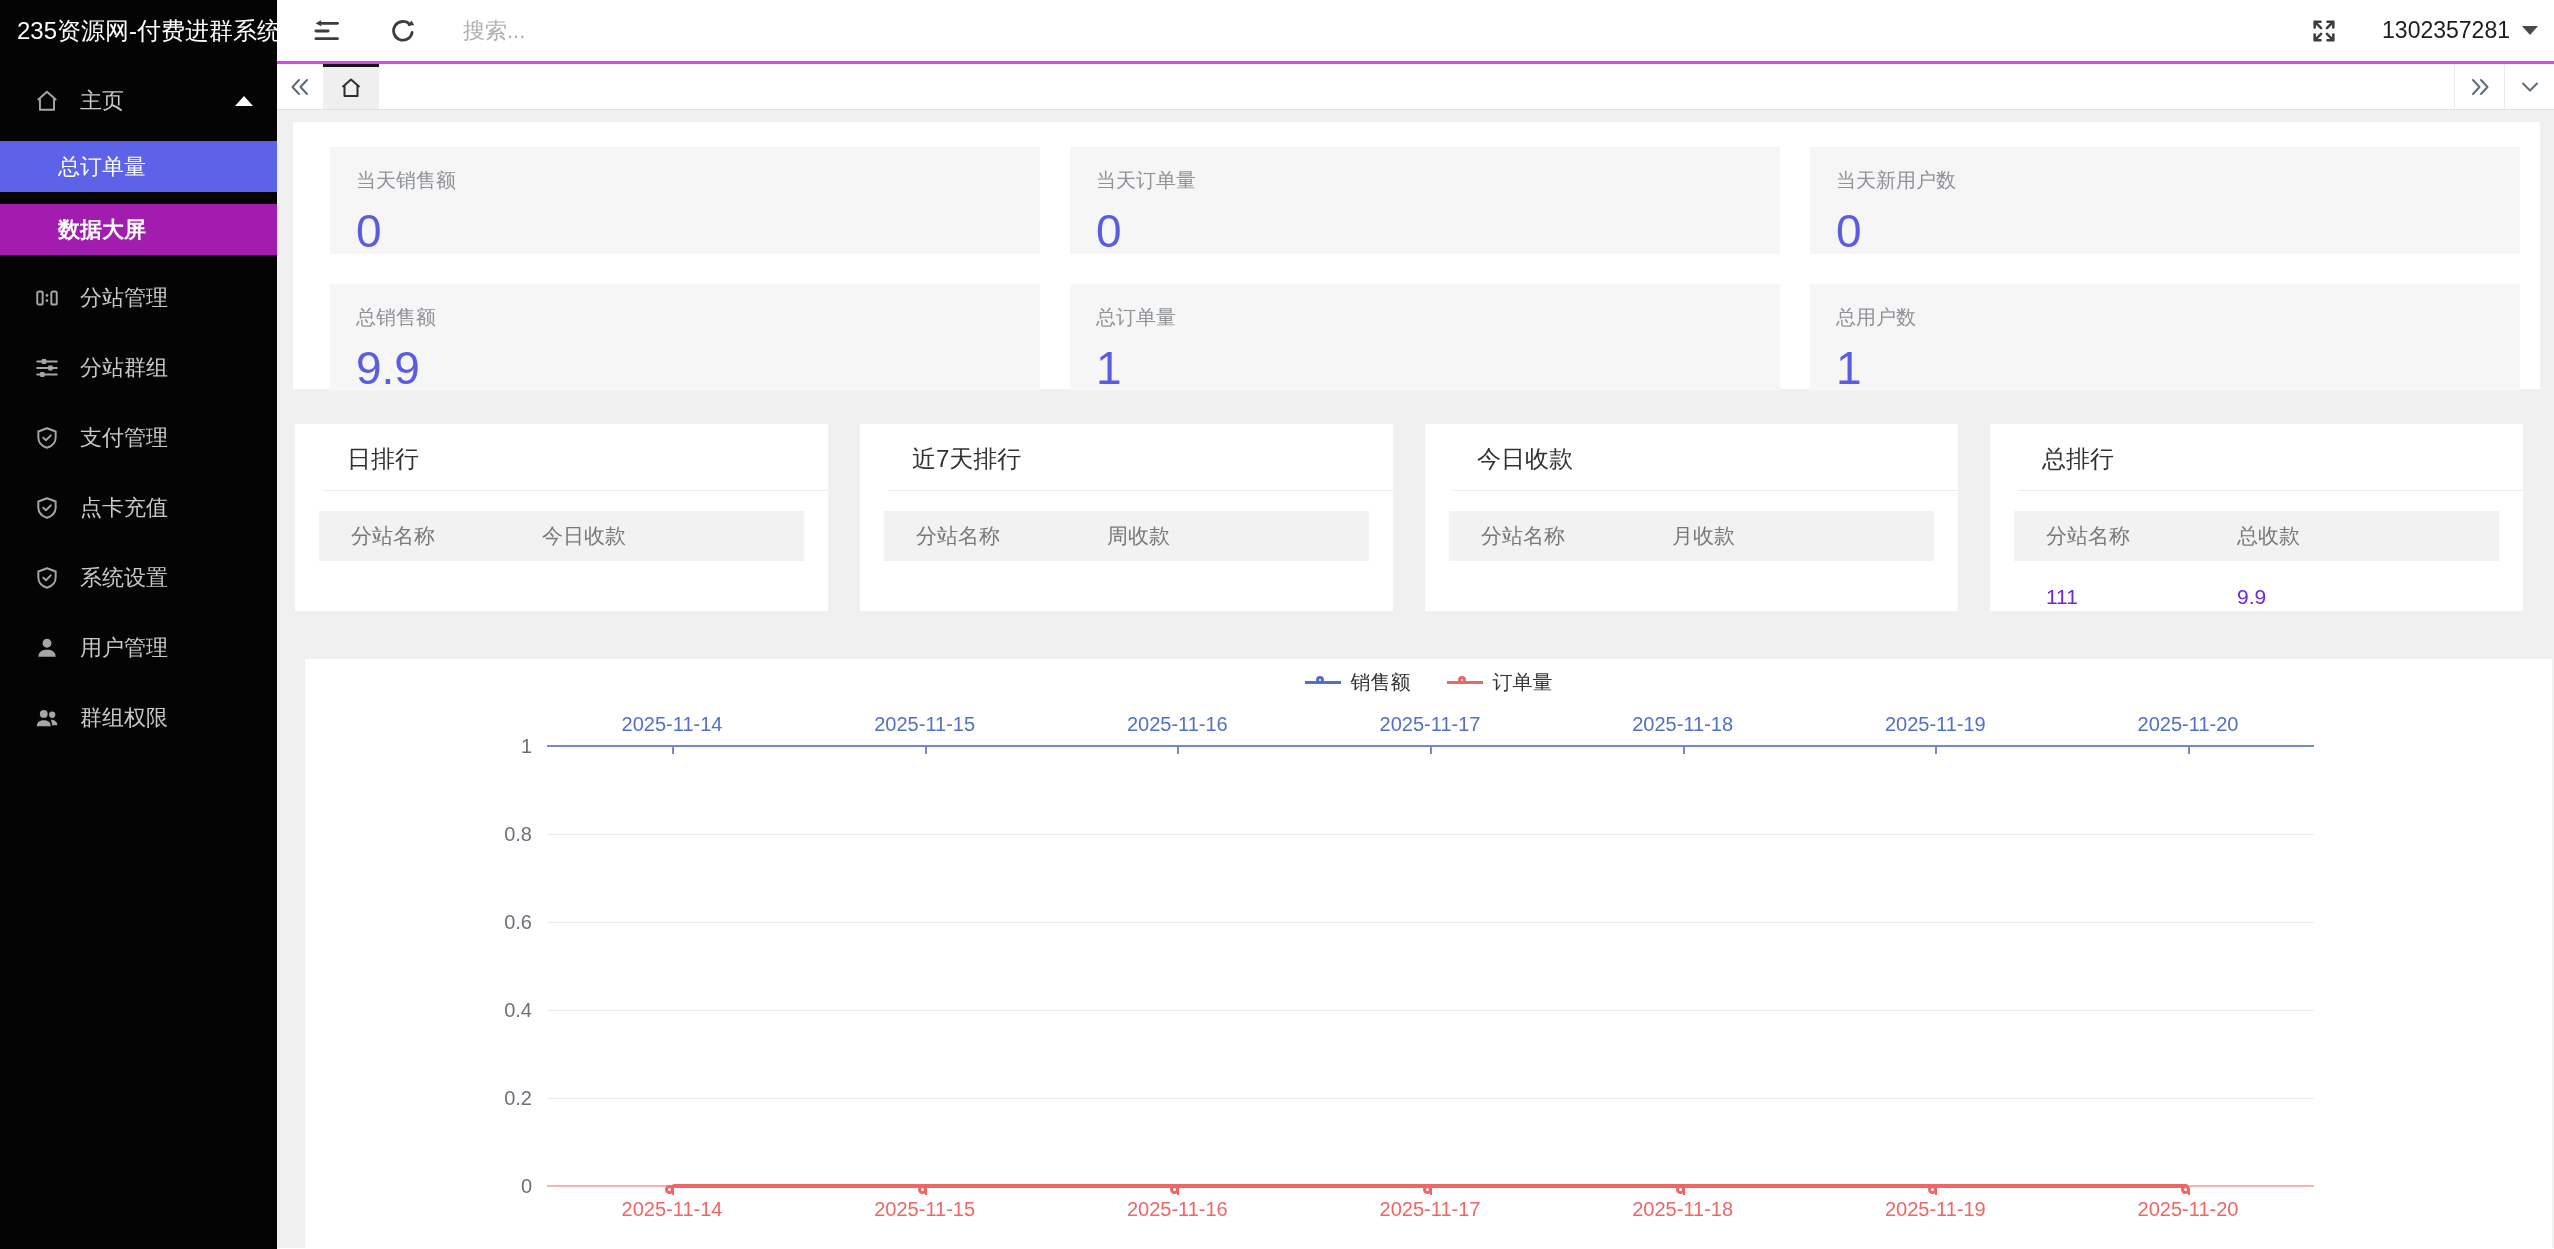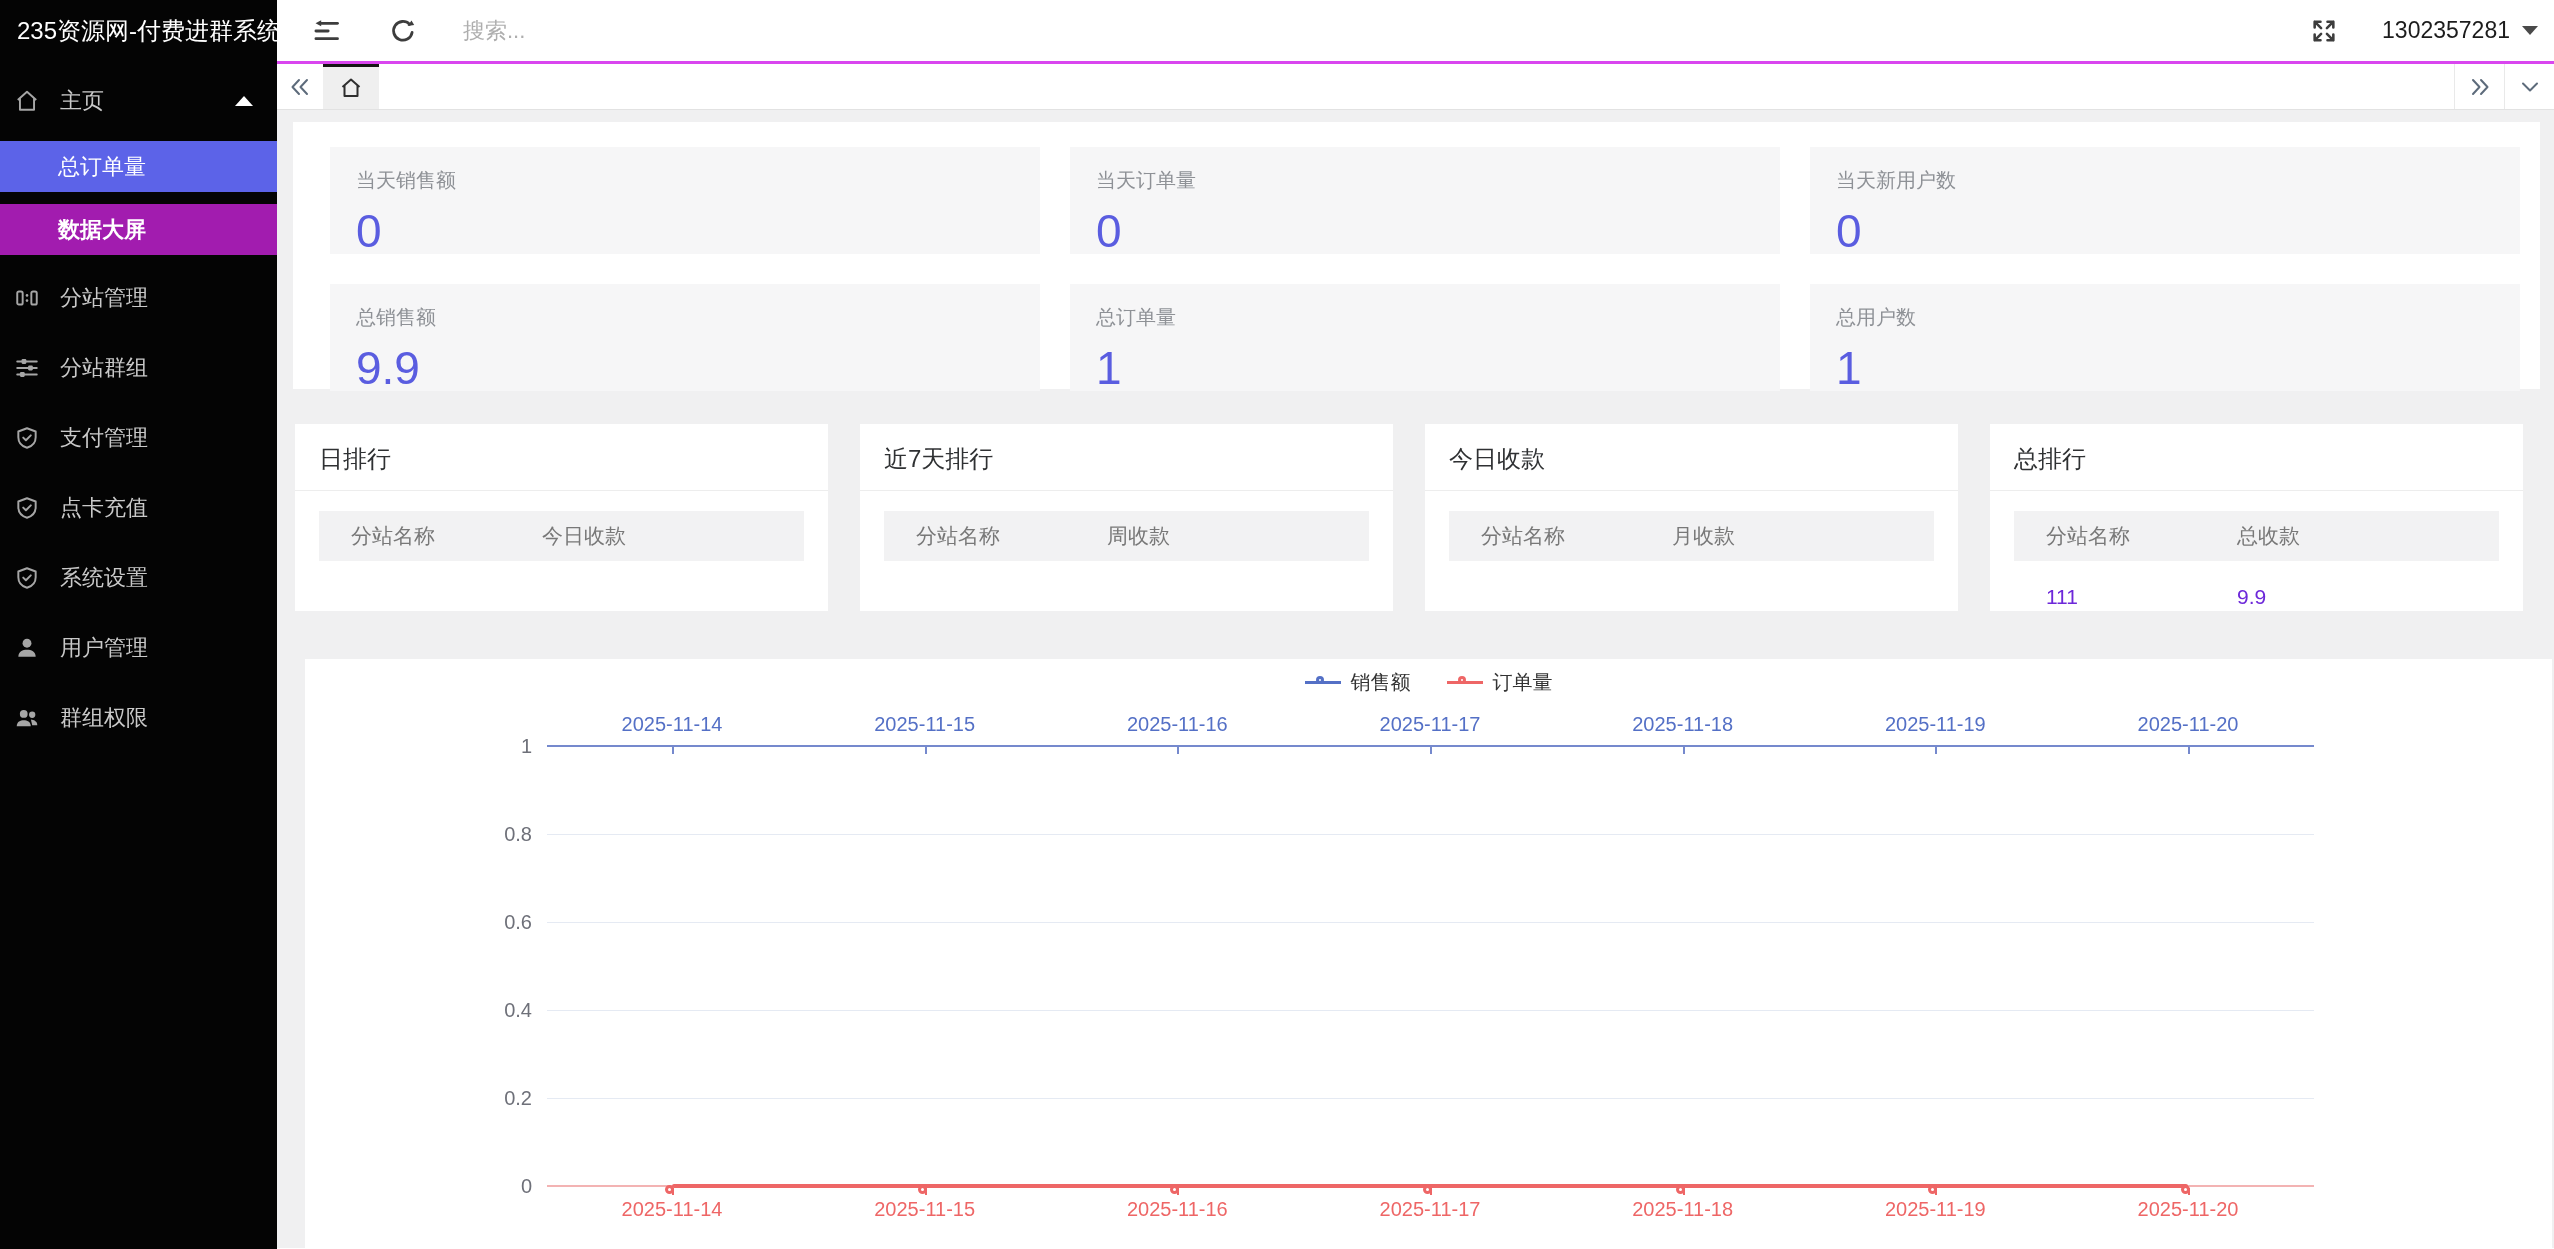--- a/index.html
+++ b/index.html
@@ -7,21 +7,21 @@
   body {
     width:2554px; height:1249px; overflow:hidden;
     font-family:"Liberation Sans", sans-serif;
     background:#ffffff; color:#333;
     -webkit-font-smoothing:antialiased;
   }
   
   .sidebar { position:fixed; left:0; top:0; width:277px; height:1249px; background:#040404; z-index:10; }
   .brand { height:62px; line-height:62px; padding-left:17px; color:#fff; font-size:24px; white-space:nowrap; }
   .menu { margin-top:4px; }
-  .menu-item { position:relative; height:70px; display:flex; align-items:center; padding-left:14px; color:#c9c9c9; font-size:22px; cursor:pointer; }
+  .menu-item { position:relative; height:70px; display:flex; align-items:center; padding-left:34px; color:#c9c9c9; font-size:22px; cursor:pointer; }
   .menu-item.gap-top { margin-top:8px; }
   .mi-icon { width:26px; height:26px; margin-right:20px; color:#a6a6a6; flex:none; display:flex; align-items:center; justify-content:center; }
   .mi-icon svg { width:26px; height:26px; }
   .caret-up { position:absolute; right:24px; width:0; height:0; border-left:9px solid transparent; border-right:9px solid transparent; border-bottom:10px solid #ffffff; }
   .submenu-item { height:51px; line-height:51px; padding-left:58px; font-size:22px; color:#fff; cursor:pointer; }
   .submenu-item + .submenu-item { margin-top:12px; }
   .submenu-item:first-child { margin-top:5px; }
   .submenu-wrap { margin-bottom:6px; }
   
   .navbar { margin-left:277px; height:64px; background:#fff; display:flex; align-items:center; border-bottom:3px solid #d946ef; }
@@ -49,21 +49,21 @@
   .content { margin-left:277px; height:1138px; background:#f0f0f1; position:relative; }
   .panel { position:absolute; background:#fff; }
   .panel-stats { left:16px; top:12px; width:2247px; height:267px; }
   .stats-grid { position:absolute; left:37px; top:25px; display:grid; grid-template-columns:repeat(3,710px); grid-auto-rows:107px; column-gap:30px; row-gap:30px; }
   .stat-card { background:#f6f6f7; padding:20px 26px; }
   .stat-label { font-size:20px; color:#8e9196; }
   .stat-value { font-size:46px; color:#5a5de0; margin-top:10px; }
   
   .rank-row { position:absolute; left:18px; top:314px; display:flex; gap:32px; }
   .rank-card { width:533px; height:187px; background:#fff; }
-  .rank-title { font-size:24px; color:#2f3133; padding:19px 24px 15px; border-bottom:1px solid #ededed; }
+  .rank-title { font-size:24px; color:#2f3133; padding:19px 24px 15px; border-bottom:1px solid #ededed;margin-left:28px; }
   .rank-table { margin:20px 24px 0; }
   .rank-thead { background:#f2f2f3; height:50px; display:flex; align-items:center; font-size:21px; color:#787878;font-family:Liberation Serif, serif; }
   .rank-trow { height:48px; display:flex; align-items:flex-end; font-size:21px; color:#6d28d9; }
   .rc1 { width:46%; padding-left:32px; }
   .rc2 { flex:1; }
   
   .panel-chart { left:28px; top:549px; width:2247px; height:589px; }
   .legend { position:absolute; top:10px; left:0; right:0; display:flex; justify-content:center; align-items:center; gap:36px; font-size:20px; color:#333; }
   .legend-item { display:flex; align-items:center; cursor:pointer; }
   .legend-marker { position:relative; width:36px; height:3px; margin-right:10px; }

